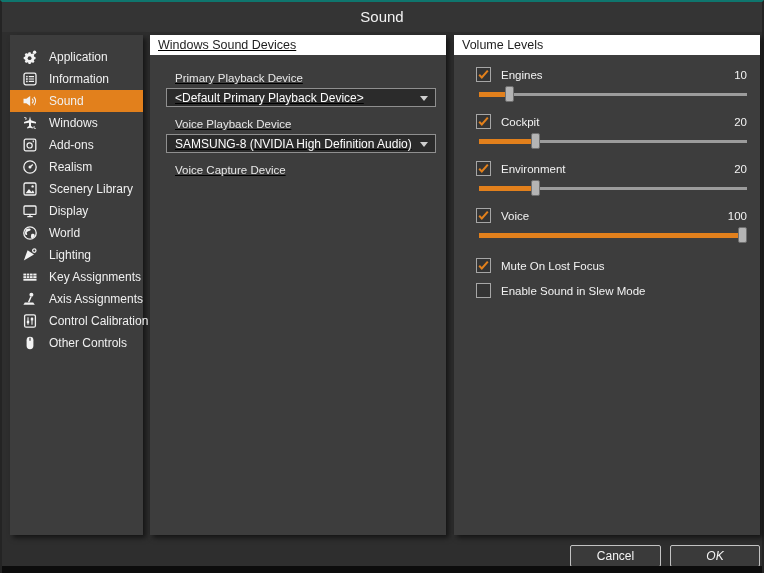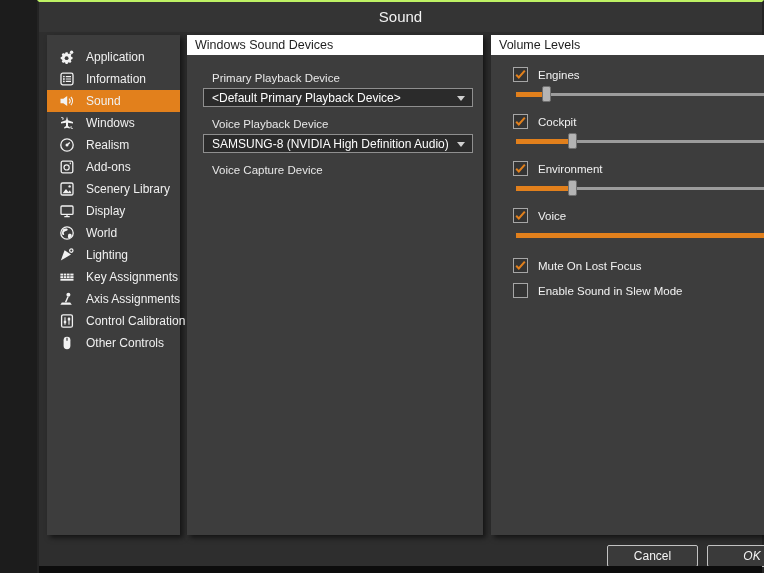--- a/index.html
+++ b/index.html
@@ -9,36 +9,35 @@
     background: #1c1c1c;
     font-family: "Liberation Sans", sans-serif;
     position: relative;
     overflow: hidden;
   }
   .window {
     position: absolute; inset: 0;
     background: #2e2e2e;
     border-left: 2px solid #242424;
     border-right: 2px solid #242424;
-    border-top: 2px solid #bef264;
-    margin-left: 37px;
+    border-top: 2px solid #0f766e;
   }
   .titlebar {
     position: absolute; left: 0; top: 0; right: 0; height: 30px;
     background: #343434;
     text-align: center;
     color: #f2f2f2; font-size: 15px; line-height: 29px;
   }
   .panel {
     position: absolute;
     background: #3d3d3d;
     box-shadow: 3px 3px 5px rgba(0,0,0,0.55);
   }
   .sidebar   { left: 8px;   top: 33px; width: 133px; height: 500px; padding-top: 11px; }
-  .devices   { left: 148px; top: 33px; width: 296px; height: 500px; }
+  .devices   { left: 148px; top: 33px; width: 296px; height: 500px; text-decoration: underline; }
   .volume    { left: 452px; top: 33px; width: 306px; height: 500px; }
 
   .panel-header {
     height: 20px; background: #ffffff; color: #1e1e1e;
     font-size: 12.5px; line-height: 20px; padding-left: 8px;
   }
 
   
   .side-item {
     height: 22px; display: flex; align-items: center;
@@ -148,36 +147,36 @@
           <svg viewBox="0 0 16 16">
             <path fill="#f2f2f2" d="M8 1.6l1 3.6 5 1.9v1.4l-5-.7v3.1l1.8 1.4v1.3L8 12.8l-2.8.8v-1.3L7 10.9V7.8l-5 .7V7.1l5-1.9z"></path>
             <path stroke="#f2f2f2" stroke-width=".9" fill="none" d="M2.2 2.5l2 .4-.4 2M13.8 13.5l-2-.4.4-2"></path>
           </svg>
         </span>
         <span>Windows</span>
       </div>
       <div class="side-item">
         <span class="icon">
           <svg viewBox="0 0 16 16">
+            <rect x="2.2" y="2.2" width="11.6" height="11.6" rx="1.5" fill="none" stroke="#f2f2f2" stroke-width="1.3"></rect>
+            <circle cx="7.6" cy="8.4" r="2.6" fill="none" stroke="#f2f2f2" stroke-width="1.2"></circle>
+            <path stroke="#f2f2f2" stroke-width="1.2" d="M11.3 3.6v1.6"></path>
+          </svg>
+        </span>
+        <span>Add-ons</span>
+      </div>
+      <div class="side-item">
+        <span class="icon">
+          <svg viewBox="0 0 16 16">
             <circle cx="8" cy="8" r="6.2" fill="none" stroke="#f2f2f2" stroke-width="1.3"></circle>
             <path stroke="#f2f2f2" stroke-width="1.3" d="M8 8l2.8-2.4"></path>
             <circle cx="8" cy="8" r="1.5" fill="#f2f2f2"></circle>
           </svg>
         </span>
         <span>Realism</span>
-      </div>
-      <div class="side-item">
-        <span class="icon">
-          <svg viewBox="0 0 16 16">
-            <rect x="2.2" y="2.2" width="11.6" height="11.6" rx="1.5" fill="none" stroke="#f2f2f2" stroke-width="1.3"></rect>
-            <circle cx="7.6" cy="8.4" r="2.6" fill="none" stroke="#f2f2f2" stroke-width="1.2"></circle>
-            <path stroke="#f2f2f2" stroke-width="1.2" d="M11.3 3.6v1.6"></path>
-          </svg>
-        </span>
-        <span>Add-ons</span>
       </div>
       <div class="side-item">
         <span class="icon">
           <svg viewBox="0 0 16 16">
             <rect x="2" y="2" width="12" height="12" rx="1.6" fill="none" stroke="#f2f2f2" stroke-width="1.3"></rect>
             <path fill="#f2f2f2" d="M3.6 12.2l3.4-4.1 2.4 2.9 1.5-1.7 1.6 2.9z"></path>
             <circle cx="10.6" cy="5.4" r="1.2" fill="#f2f2f2"></circle>
           </svg>
         </span>
         <span>Scenery Library</span>

